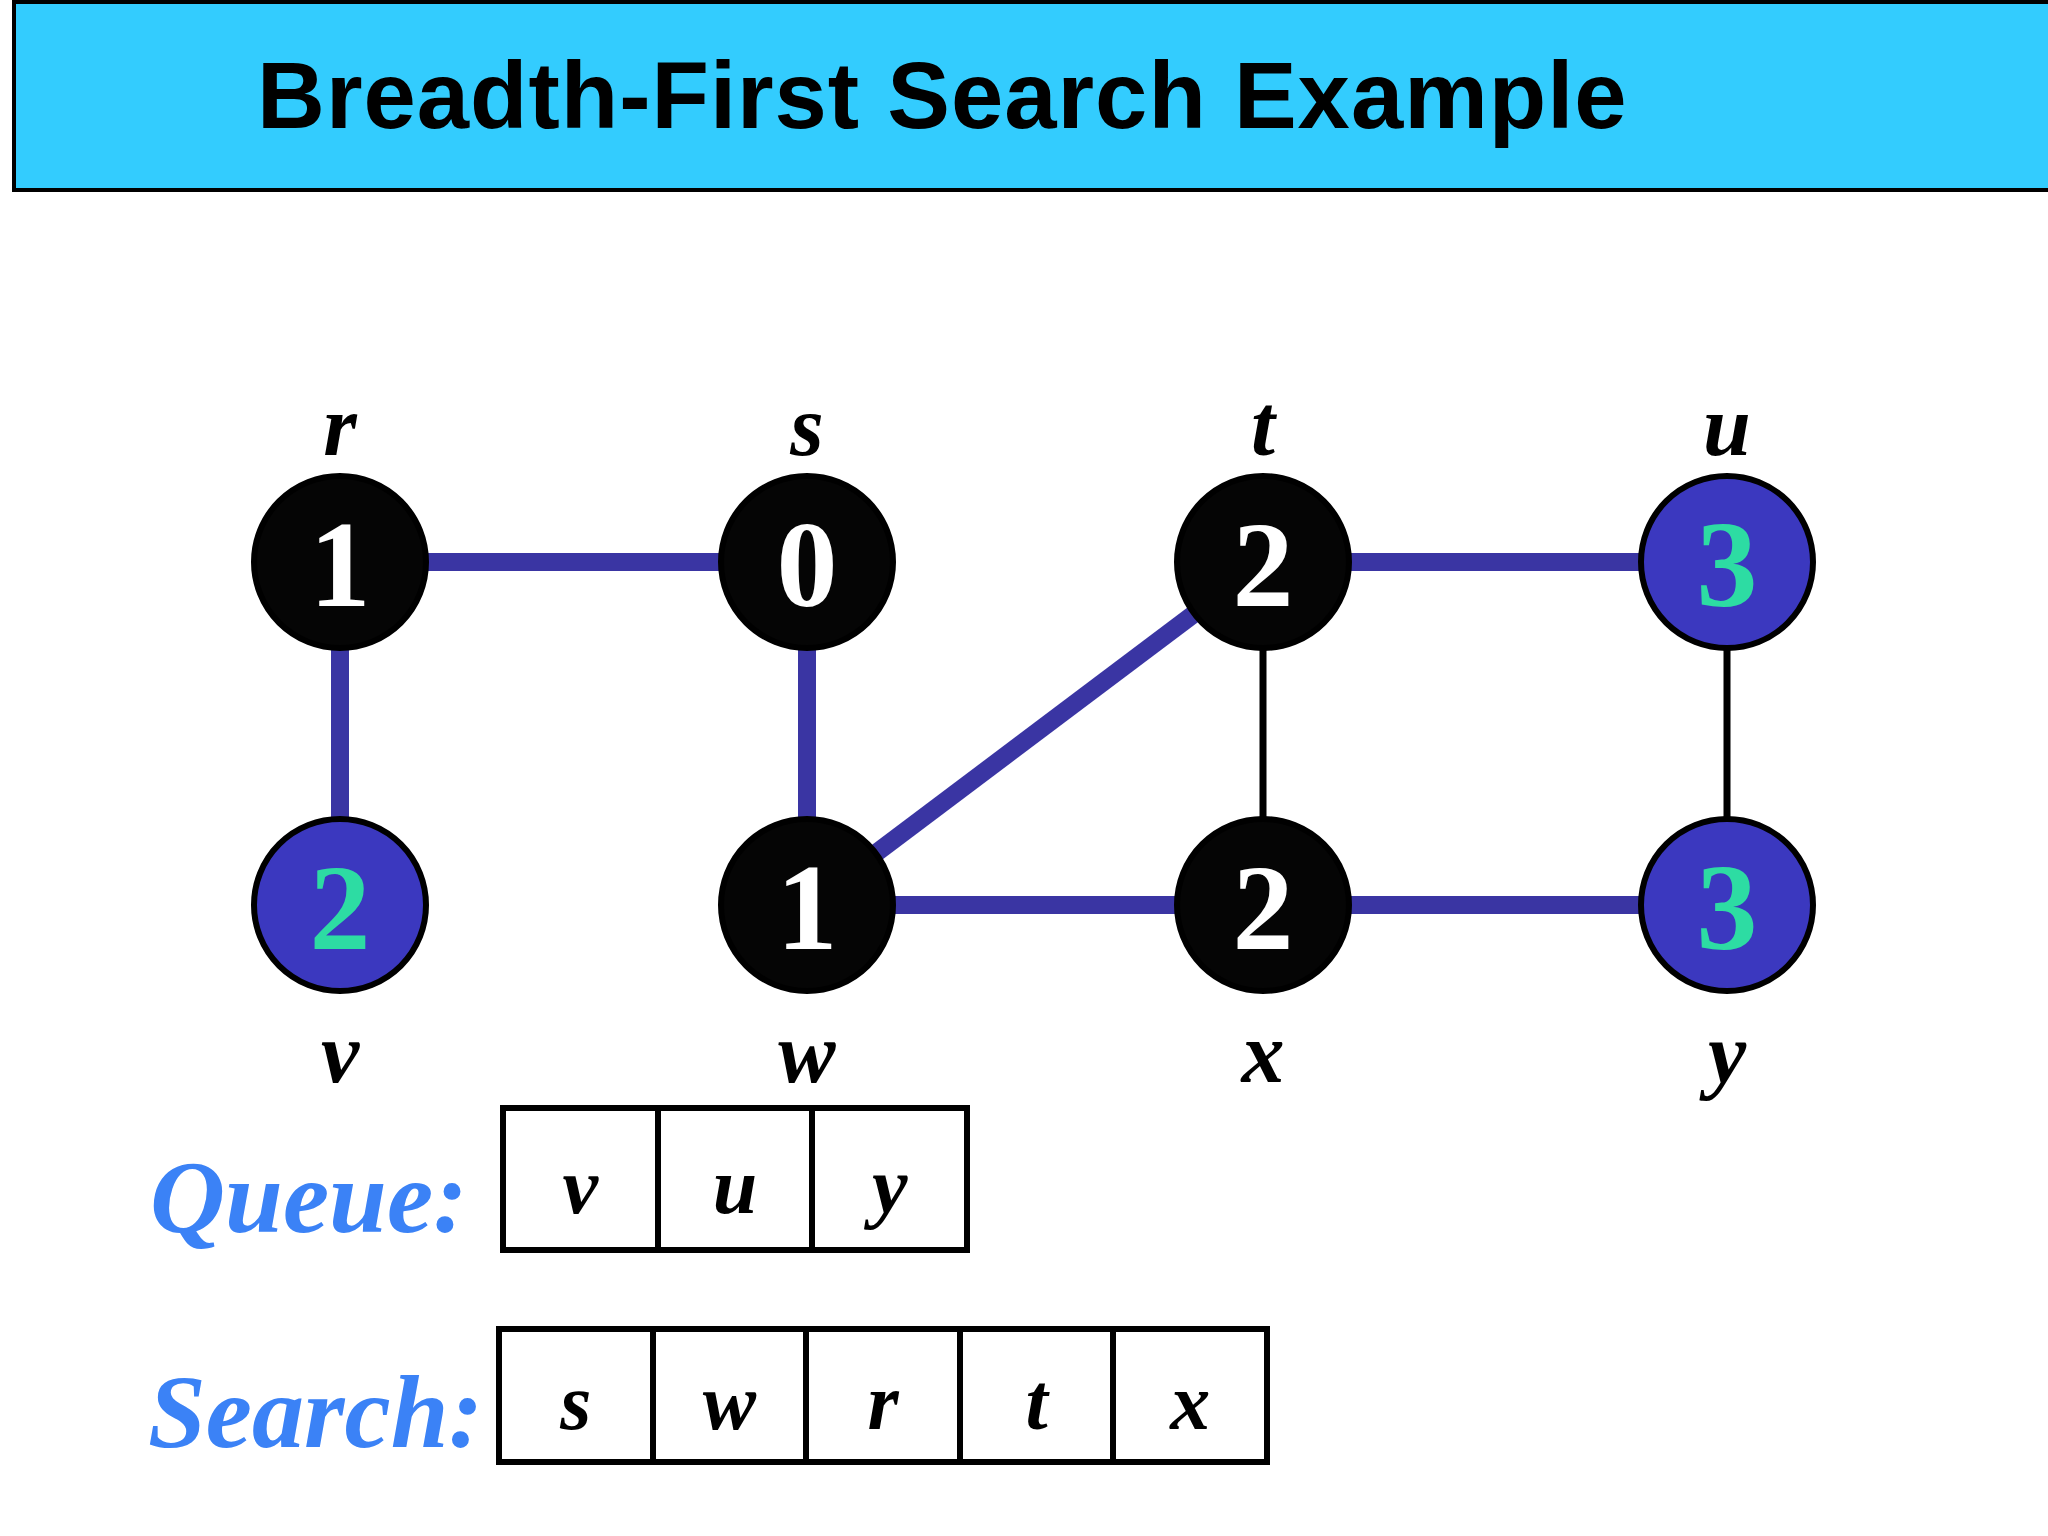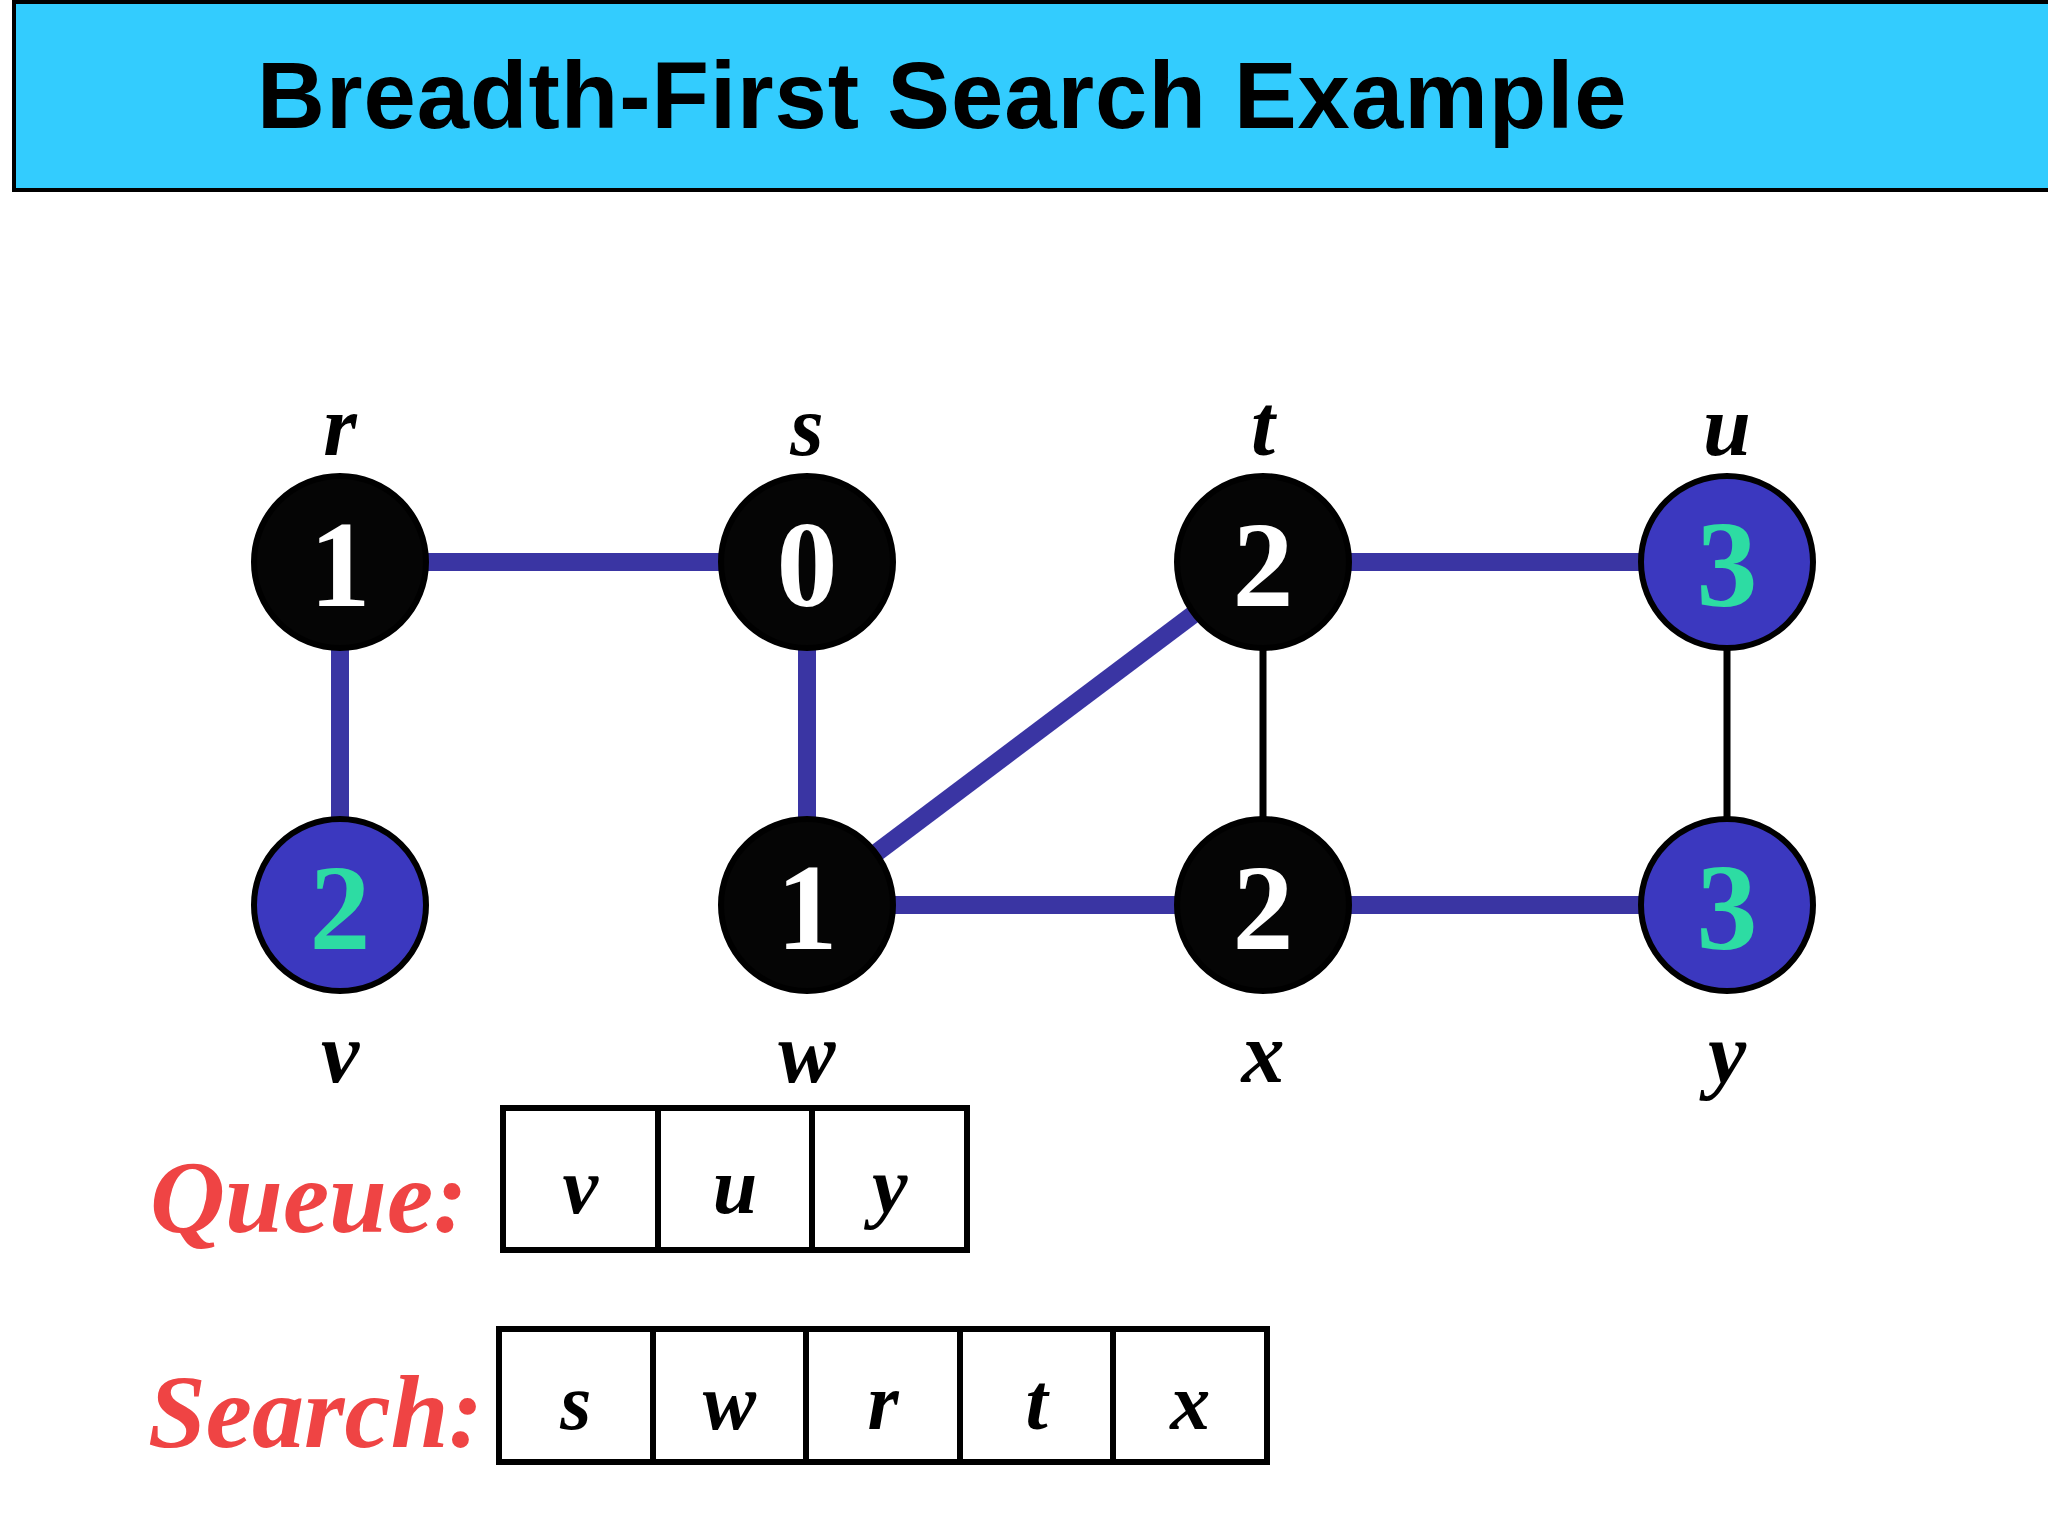--- a/index.html
+++ b/index.html
@@ -53,21 +53,21 @@
     fill:#000000;
     text-anchor:middle;
   }
   
   .row-label{
     position:absolute;
     font-family:"Liberation Serif", serif;
     font-weight:bold;
     font-style:italic;
     font-size:104px;
-    color:#ef4444;
+    color:#3b82f6;
     line-height:1;
     white-space:nowrap;
   }
   .cells{
     position:absolute;
     display:flex;
     background:#ffffff;
   }
   .cell{
     flex:1;

